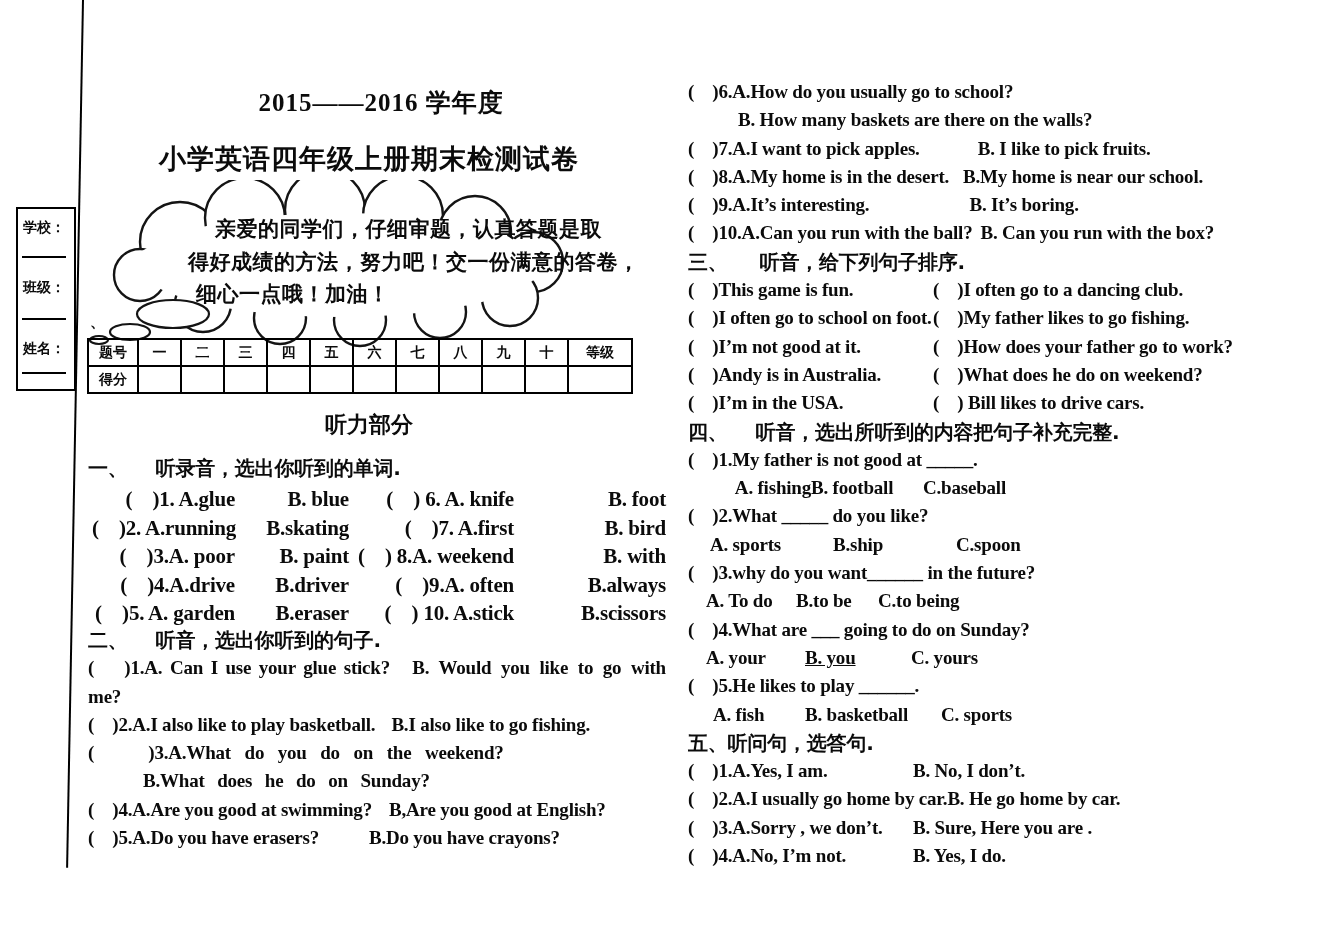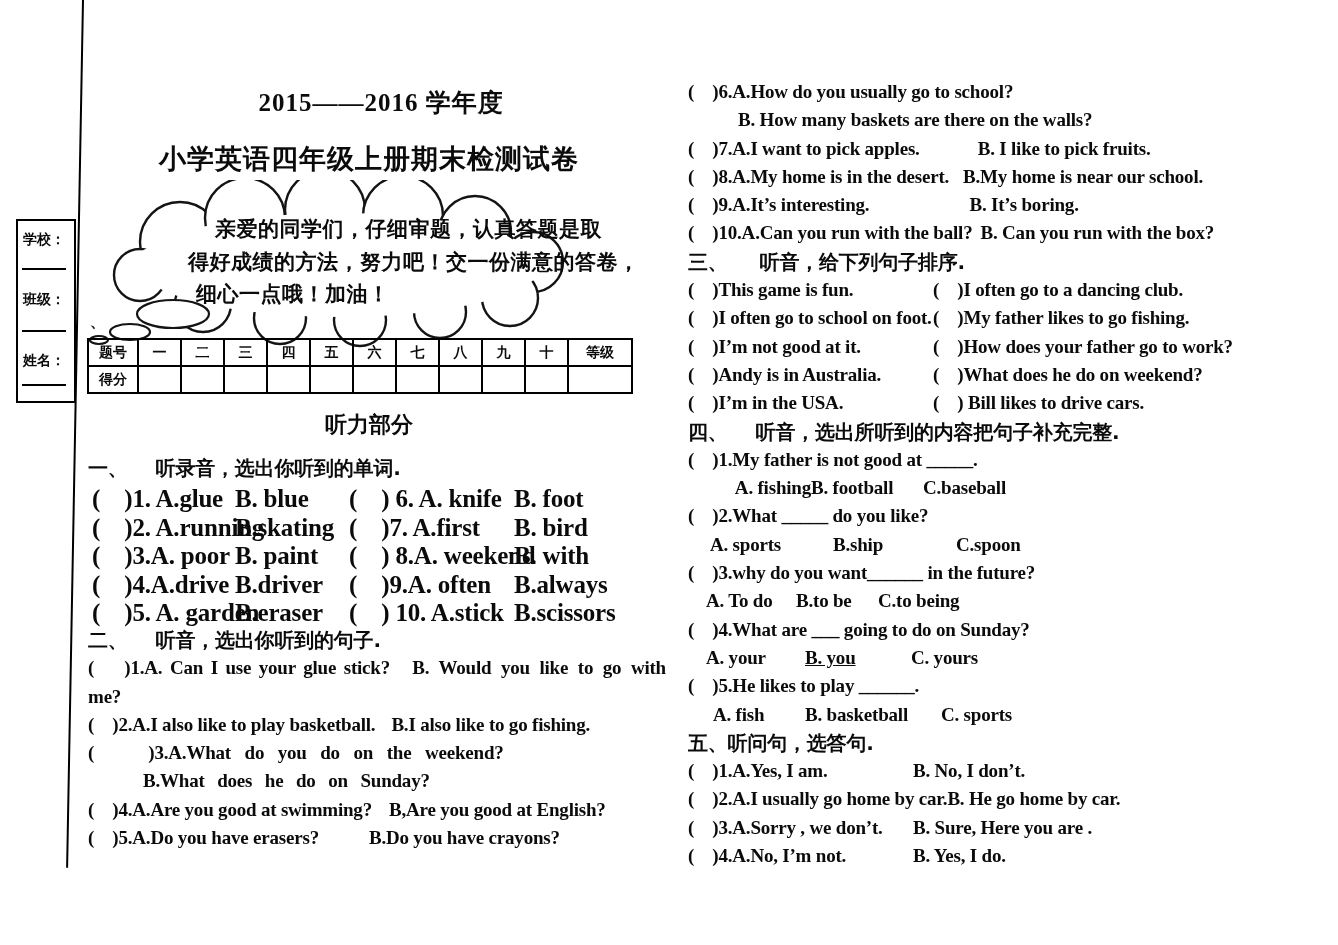--- a/index.html
+++ b/index.html
@@ -5,21 +5,21 @@
   html,body{margin:0;padding:0;background:#e8e8e8;}
   .page{
     position:relative;width:1338px;height:945px;background:#ffffff;
     font-family:"Liberation Serif","DejaVu Serif",serif;font-weight:700;color:#0b0b0b;
     overflow:hidden;margin:0 auto;
   }
   .cn{font-family:"DejaVu Sans","Liberation Sans",sans-serif;}
   
   .vline{position:absolute;left:82px;top:0;width:2px;height:868px;background:#000;
          transform:rotate(1.05deg);transform-origin:top center;}
-  .sidebar{position:absolute;left:16px;top:207px;width:56px;height:180px;border:2px solid #000;margin-top:12px;}
+  .sidebar{position:absolute;left:16px;top:207px;width:56px;height:180px;border:2px solid #000;}
   .sidebar .lbl{position:absolute;left:5px;font-size:14px;white-space:nowrap;}
   .sidebar .l1{top:10px}.sidebar .l2{top:70px}.sidebar .l3{top:131px}
   .sidebar .uline{position:absolute;left:4px;width:44px;border-bottom:2px solid #000;height:0;}
   .sidebar .u1{top:47px}.sidebar .u2{top:109px}.sidebar .u3{top:163px}
   
   .year-title{position:absolute;left:100px;top:86px;width:562px;text-align:center;font-size:25px;letter-spacing:1px;}
   .exam-title{position:absolute;left:88px;top:141px;width:562px;text-align:center;font-size:27px;letter-spacing:1px;}
   .cloud-svg{position:absolute;left:85px;top:180px;}
   .cloud-t{position:absolute;font-size:21px;white-space:nowrap;letter-spacing:0.5px;text-align:center;}
   .ct1{left:215px;top:215px}.ct2{left:188px;top:248px}.ct3{left:196px;top:280px}
@@ -29,21 +29,21 @@
   .score td{border:2px solid #000;height:25px;text-align:center;font-size:14px;padding:0;
             font-family:"DejaVu Sans","Liberation Sans",sans-serif;}
   
   .ln{height:28.3px;line-height:28.3px;white-space:nowrap;font-size:19px;letter-spacing:-0.2px;}
   .sec-no{font-size:20px;}
   .sec-t{font-size:20px;}.ml10{}.ml28{margin-left:28px}.ml32{margin-left:32px}
   .part-title{position:absolute;left:88px;top:410px;width:562px;text-align:center;font-size:22px;}
   
   .s1blk{position:absolute;left:88px;top:454px;width:578px;}
   .s1rows{margin-top:3px;}
-  .s1row{display:grid;grid-template-columns:143px 114px 165px auto;padding-left:4px;height:28.5px;line-height:28.5px;font-size:25px;letter-spacing:-0.2px;white-space:nowrap;}
+  .s1row{display:grid;grid-template-columns:143px 114px 165px auto;padding-left:4px;height:28.5px;line-height:28.5px;font-size:21px;letter-spacing:-0.2px;white-space:nowrap;text-align:right;}
   .s2blk{position:absolute;left:88px;top:626px;width:578px;}
   .jline{display:flex;justify-content:space-between;}
   .i1a{word-spacing:3px}.i1b{word-spacing:5px}
   .ws9{word-spacing:9px}.ws8{word-spacing:8px}
   .ind50{padding-left:50px}.ind55{padding-left:55px}
   .g8{margin-left:8px}.g14{margin-left:14px}.g16{margin-left:16px}.g17{margin-left:17px}
   .g50{margin-left:50px}.g58{margin-left:58px}.g80{margin-left:100px}
   
   .rcol{position:absolute;left:688px;top:78px;width:560px;}
   .s3l{display:inline-block;min-width:245px;}

